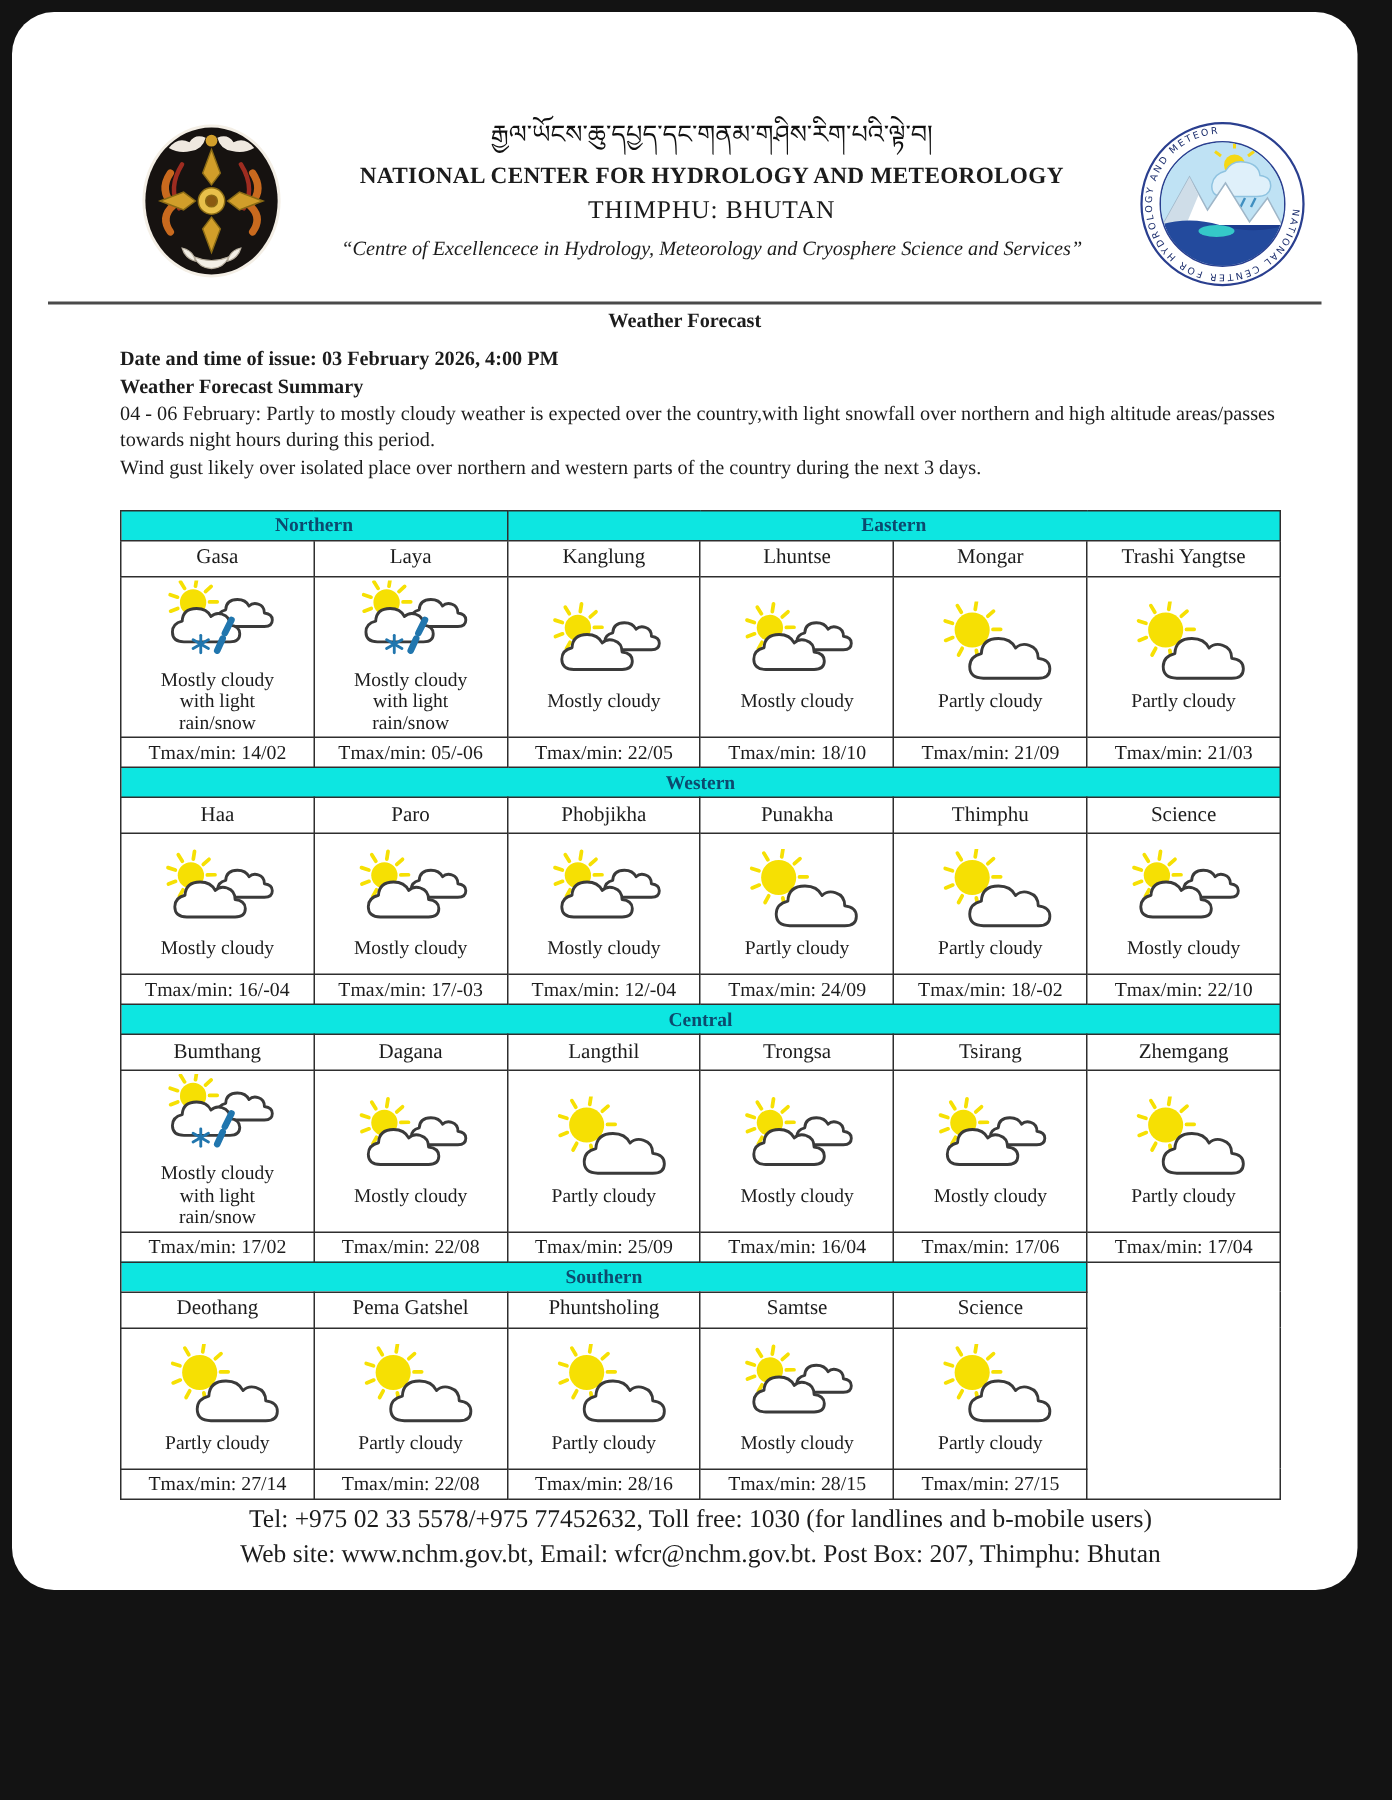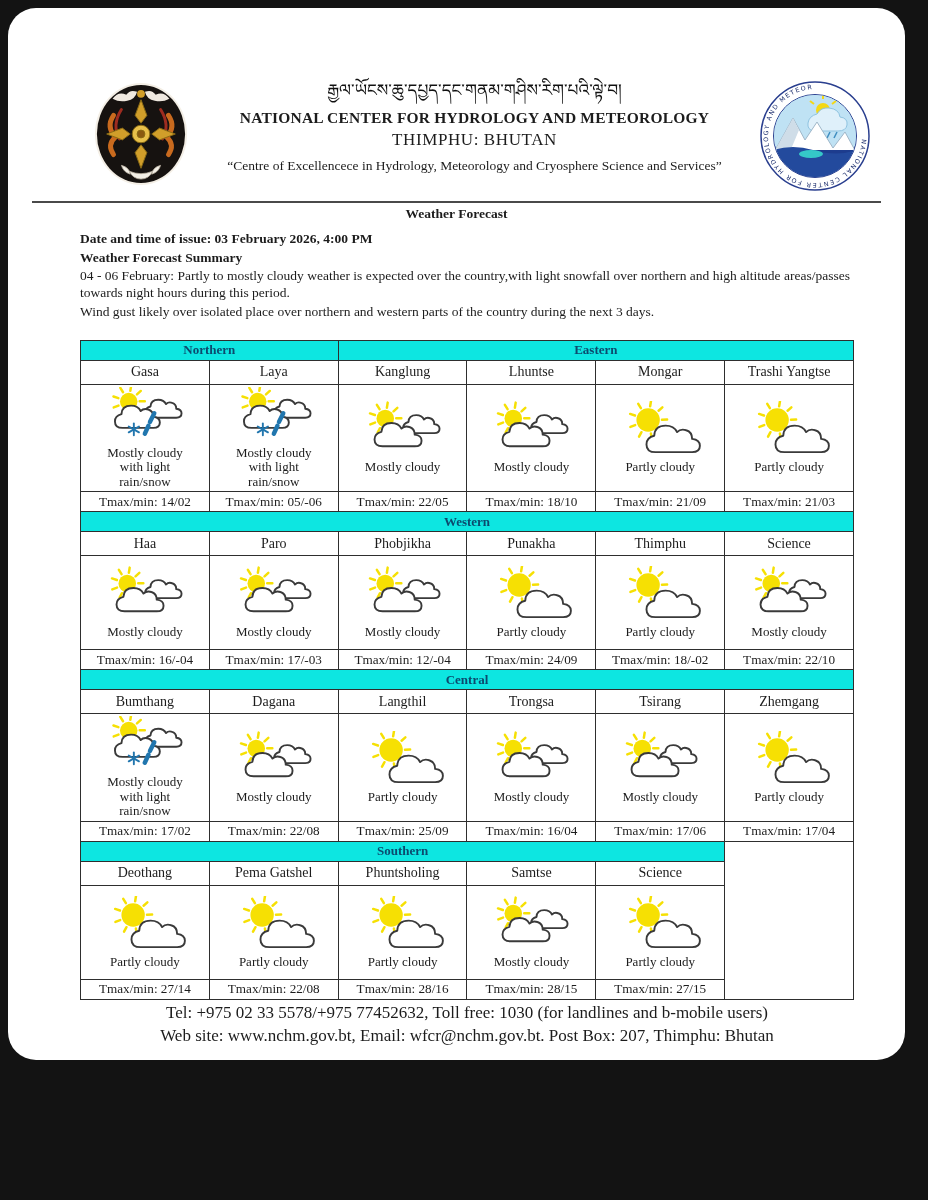--- a/index.html
+++ b/index.html
@@ -4,21 +4,21 @@
 <style>
   html,body{margin:0;padding:0;}
   body{background:#131313;font-family:"Liberation Serif","DejaVu Serif",serif;color:#1c1c1c;}
   .page{width:897px;height:1052px;margin:8px 0 8px 8px;background:#ffffff;overflow:hidden;box-sizing:border-box;border-radius:28px;}
   .header{display:flex;align-items:flex-start;padding:72px 34px 0 84px;}
   .emblem{width:98px;height:108px;flex:0 0 auto;}
   .h-center{flex:1;text-align:center;padding:0 8px;}
   .dz{font-size:17px;line-height:1.2;font-family:"DejaVu Sans",sans-serif;color:#111;}
   .org{font-size:15.5px;font-weight:bold;margin-top:9px;letter-spacing:.2px;}
   .loc{font-size:17px;font-weight:normal;margin-top:3px;letter-spacing:.6px;}
-  .motto{font-size:13.5px;margin-top:8px;}
+  .motto{font-size:13.5px;font-style:italic;margin-top:8px;}
   .logo{width:112px;height:112px;flex:0 0 auto;margin-top:0;}
   .rule{border-top:2px solid #4a4a4a;margin:9px 24px 0 24px;}
   .doc-title{text-align:center;font-weight:bold;font-size:13.5px;margin-top:3px;}
   .meta{margin:9px 38px 0 72px;font-size:13.5px;line-height:1.24;}
   .meta p{margin:0 0 2px 0;}
   .bold{font-weight:bold;}
   table{border-collapse:collapse;table-layout:fixed;width:774px;margin:19px 0 0 72px;border:1.5px solid #262626;}
   td{border:1px solid #2e2e2e;text-align:center;padding:0;background:#fff;}
   .sec-cell{font-weight:bold;font-size:13px;height:19px;color:#0c4a6e;}
   .name-cell{height:23px;font-size:14px;}

